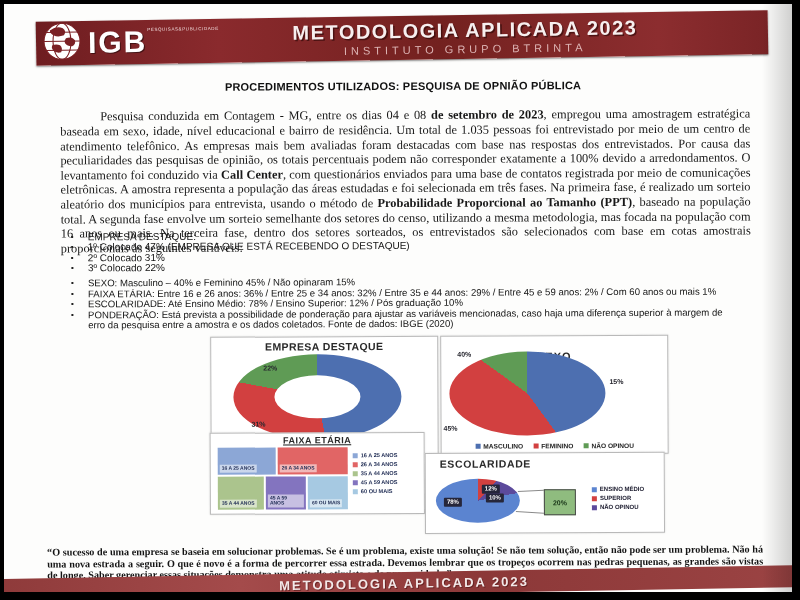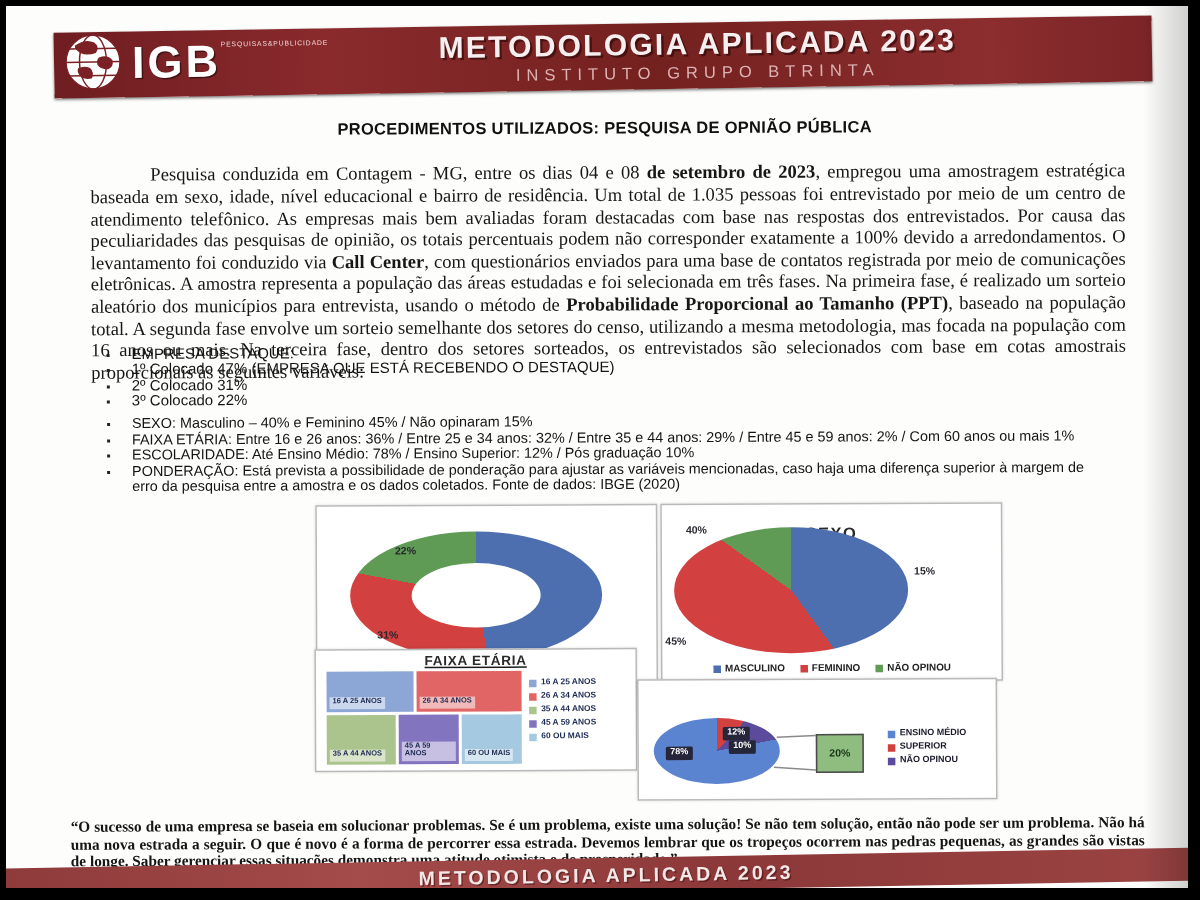--- a/index.html
+++ b/index.html
@@ -153,20 +153,21 @@
         <li>3º Colocado 22%</li>
       </ul>
     <ul class="bul bul-2">
         <li>SEXO: Masculino – 40% e Feminino 45% / Não opinaram 15%</li>
         <li>FAIXA ETÁRIA: Entre 16 e 26 anos: 36% / Entre 25 e 34 anos: 32% / Entre 35 e 44 anos: 29% / Entre 45 e 59 anos: 2% / Com 60 anos ou mais 1%</li>
         <li>ESCOLARIDADE: Até Ensino Médio: 78% / Ensino Superior: 12% / Pós graduação 10%</li>
         <li>PONDERAÇÃO: Está prevista a possibilidade de ponderação para ajustar as variáveis mencionadas, caso haja uma diferença superior à margem de erro da pesquisa entre a amostra e os dados coletados. Fonte de dados: IBGE (2020)</li>
       </ul>
 
     <div class="card card-empresa">
+      <div class="card-title">EMPRESA DESTAQUE</div>
       <div class="donut" style="background: conic-gradient(rgb(77, 111, 176) 0deg, rgb(77, 111, 176) 169.2deg, rgb(210, 64, 64) 169.2deg, rgb(210, 64, 64) 280.8deg, rgb(95, 155, 85) 280.8deg, rgb(95, 155, 85) 360deg);"></div>
       <div class="donut-hole"></div>
       <span class="pct lab-emp-22">22%</span>
       <span class="pct lab-emp-31">31%</span>
       <div class="legend-row">
         <span class="legend-item">
           <span class="swatch" style="background: rgb(77, 111, 176);"></span>
           <span>1º LUGAR</span>
         </span>
         <span class="legend-item">
@@ -239,20 +240,21 @@
             <span>45 A 59 ANOS</span>
           </span>
         <span class="legend-item">
             <span class="swatch" style="background: rgb(166, 201, 226);"></span>
             <span>60 OU MAIS</span>
           </span>
       </div>
     </div>
 
     <div class="card card-esc">
+      <div class="card-title">ESCOLARIDADE</div>
       <svg class="callout-lines">
         <line x1="92" y1="38" x2="118" y2="37" stroke="#8a8a8a" stroke-width="1"></line>
         <line x1="90" y1="58" x2="118" y2="60" stroke="#8a8a8a" stroke-width="1"></line>
       </svg>
       <div class="pie-esc" style="background: conic-gradient(rgb(210, 64, 64) 0deg, rgb(210, 64, 64) 43.2deg, rgb(92, 74, 156) 43.2deg, rgb(92, 74, 156) 79.2deg, rgb(91, 132, 208) 79.2deg, rgb(91, 132, 208) 360deg);"></div>
       <span class="chip chip-78">78%</span>
       <span class="chip chip-12">12%</span>
       <span class="chip chip-10">10%</span>
       <div class="callout-box" style="background: rgb(143, 188, 127);">
         <span>20%</span>

